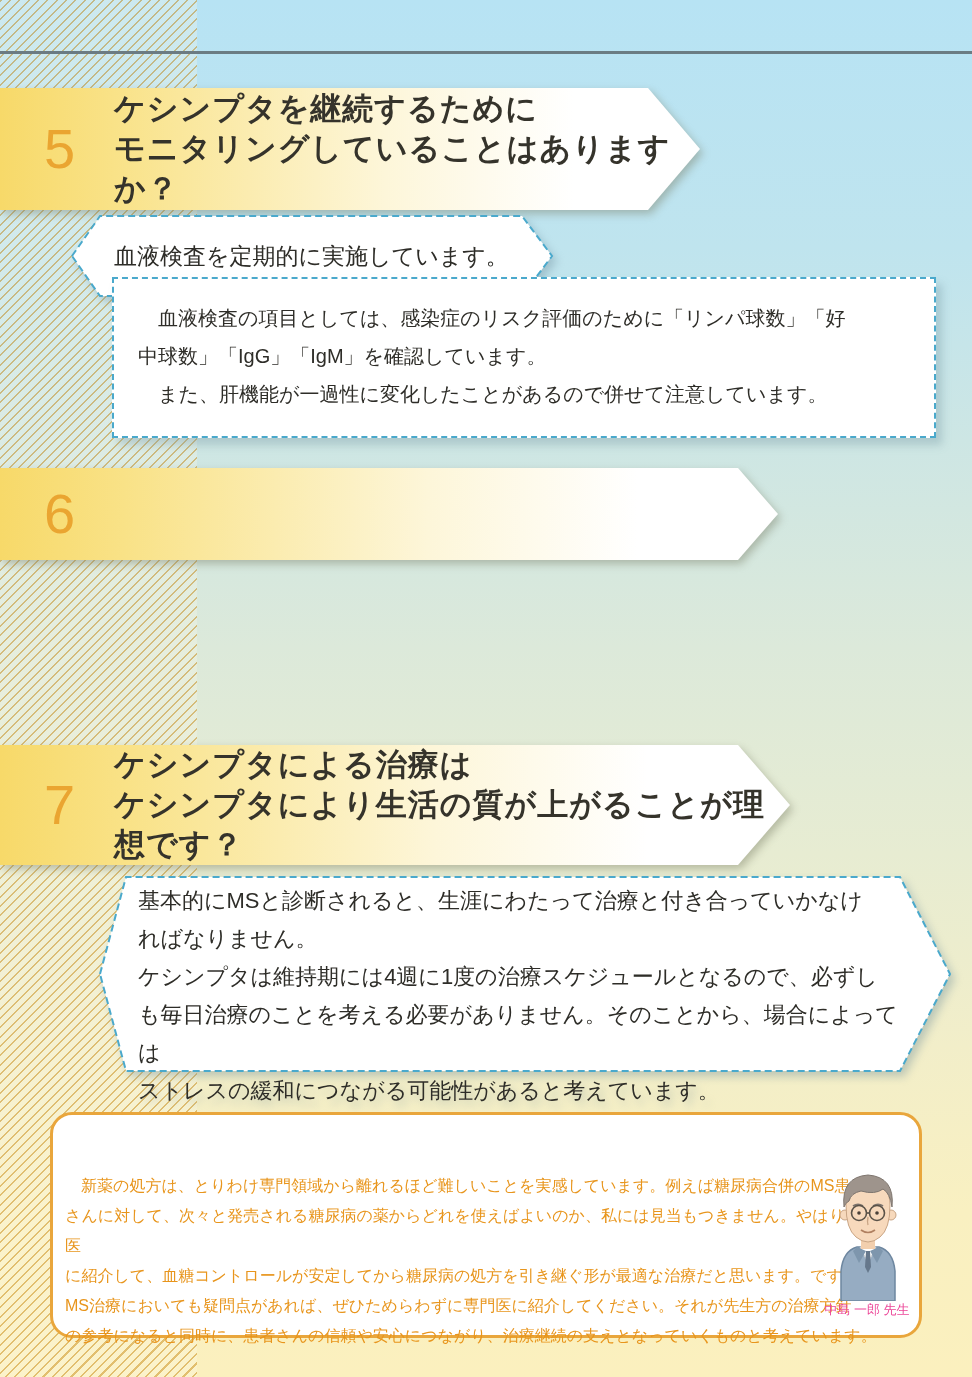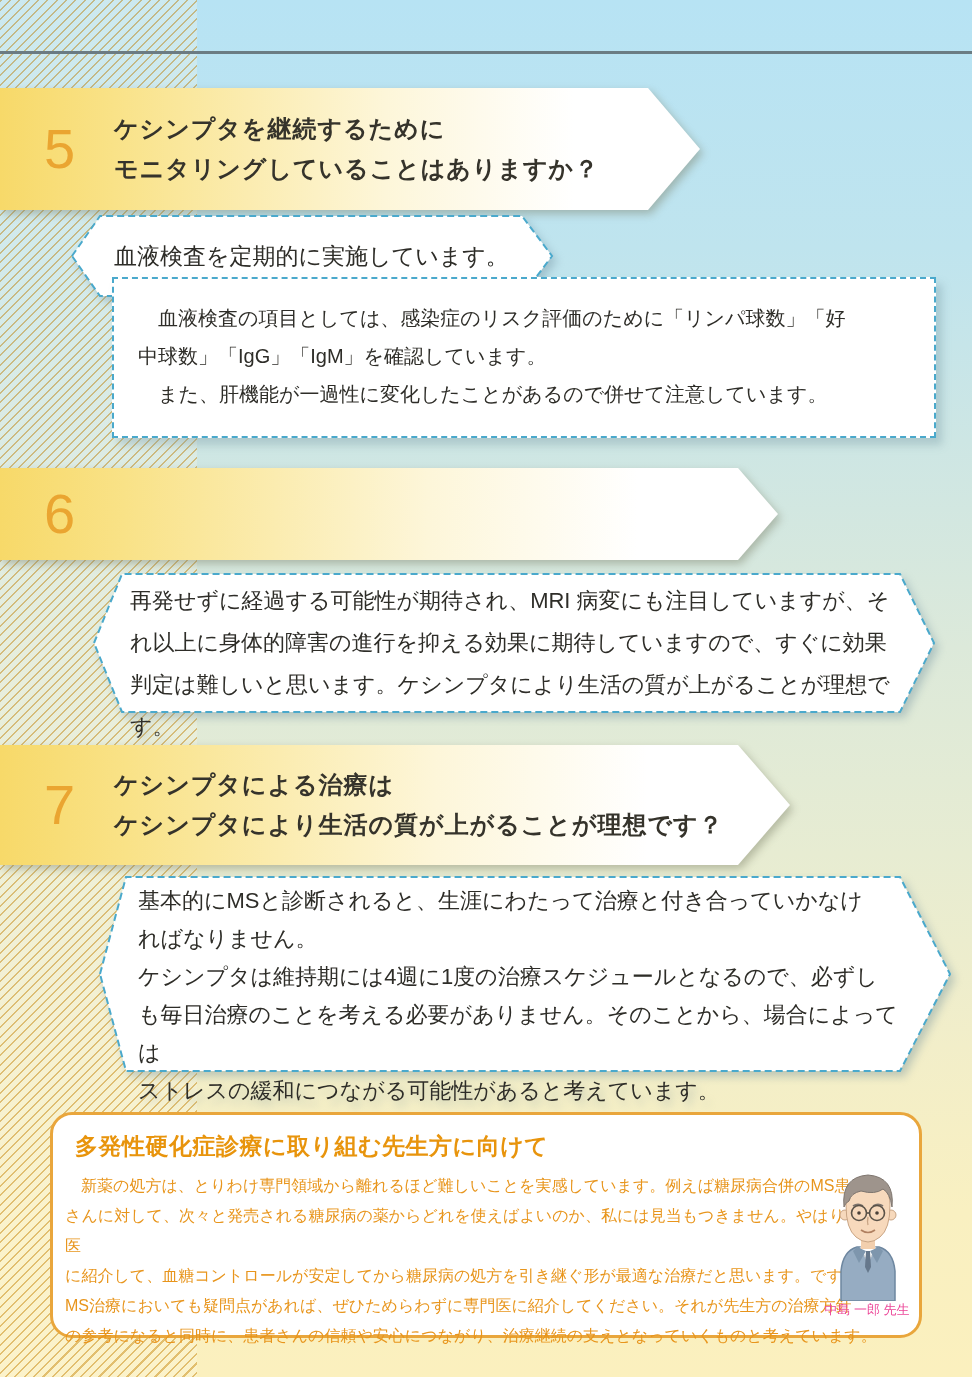--- a/index.html
+++ b/index.html
@@ -32,21 +32,21 @@
     background:linear-gradient(90deg,#f7d969 0%,#f9e287 16%,#fdf6d9 55%,#ffffff 82%);
     display:flex;align-items:center;
   }
   .q5 .banner,.q7 .banner{clip-path:polygon(0 0,calc(100% - 52px) 0,100% 50%,calc(100% - 52px) 100%,0 100%);}
   .q6 .banner{clip-path:polygon(0 0,calc(100% - 40px) 0,100% 50%,calc(100% - 40px) 100%,0 100%);}
   .qnum{
     width:70px;margin-left:44px;flex:0 0 auto;
     font-size:56px;font-weight:400;color:#eaa531;line-height:1;
   }
   .qtext{
-    font-size:24px;font-weight:bold;color:#35332b;
+    font-size:31px;font-weight:bold;color:#35332b;
     line-height:40px;letter-spacing:1px;white-space:pre-line;
   }
   
   .bubble{position:absolute;filter:drop-shadow(4px 5px 4px rgba(110,140,155,.40));}
   .bubble svg{position:absolute;left:0;top:0;}
   .bubble .btxt{
     position:absolute;color:#2e2d28;white-space:pre-line;
   }
   .hexline{fill:#ffffff;stroke:#4aa9cc;stroke-width:2;stroke-dasharray:7 4;}
   
@@ -107,28 +107,20 @@
 中球数」「IgG」「IgM」を確認しています。
 　また、肝機能が一過性に変化したことがあるので併せて注意しています。</div>
   </div>
 
   <div class="banner-wrap q6" style="left:0;top:468px;width:778px;height:92px;">
     <div class="banner">
       <div class="qnum">6</div>
     </div>
   </div>
 
-  <div class="bubble" style="left:92px;top:571px;width:844px;height:144px;">
-    <svg width="844" height="144" viewBox="0 0 844 144">
-      <polygon class="hexline" points="2,72 30,3 808,3 842,72 808,141 30,141"></polygon>
-    </svg>
-    <div class="btxt" style="left:38px;top:9px;width:780px;font-size:22px;line-height:42px;">再発せずに経過する可能性が期待され、MRI 病変にも注目していますが、そ
-れ以上に身体的障害の進行を抑える効果に期待していますので、すぐに効果
-判定は難しいと思います。ケシンプタにより生活の質が上がることが理想です。</div>
-  </div>
 
   <div class="banner-wrap q7" style="left:0;top:745px;width:790px;height:120px;">
     <div class="banner">
       <div class="qnum">7</div>
       <div class="qtext">ケシンプタによる治療は
 ケシンプタにより生活の質が上がることが理想です？</div>
     </div>
   </div>
 
   <div class="bubble" style="left:98px;top:874px;width:854px;height:200px;">
@@ -136,21 +128,20 @@
       <polygon class="hexline" points="2,100 28,3 802,3 852,100 802,197 28,197"></polygon>
     </svg>
     <div class="btxt" style="left:40px;top:8px;width:772px;font-size:22px;line-height:38px;">基本的にMSと診断されると、生涯にわたって治療と付き合っていかなけ
 ればなりません。
 ケシンプタは維持期には4週に1度の治療スケジュールとなるので、必ずし
 も毎日治療のことを考える必要がありません。そのことから、場合によっては
 ストレスの緩和につながる可能性があると考えています。</div>
   </div>
 
   <div class="footerbox">
-    <div class="ftitle">多発性硬化症診療に取り組む先生方に向けて</div>
     <div class="fbody">　新薬の処方は、とりわけ専門領域から離れるほど難しいことを実感しています。例えば糖尿病合併のMS患者
 さんに対して、次々と発売される糖尿病の薬からどれを使えばよいのか、私には見当もつきません。やはり専門医
 に紹介して、血糖コントロールが安定してから糖尿病の処方を引き継ぐ形が最適な治療だと思います。ですから
 MS治療においても疑問点があれば、ぜひためらわずに専門医に紹介してください。それが先生方の治療方針
 の参考になると同時に、患者さんの信頼や安心につながり、治療継続の支えとなっていくものと考えています。</div>
     <div class="doc">
       <svg width="70" height="142" viewBox="0 0 70 142">
 
         <path d="M8,142 L8,112 Q10,92 24,88 L46,88 Q60,92 62,112 L62,142 Z" fill="#96acc2" stroke="#6e87a0" stroke-width="1.5"></path>
 

